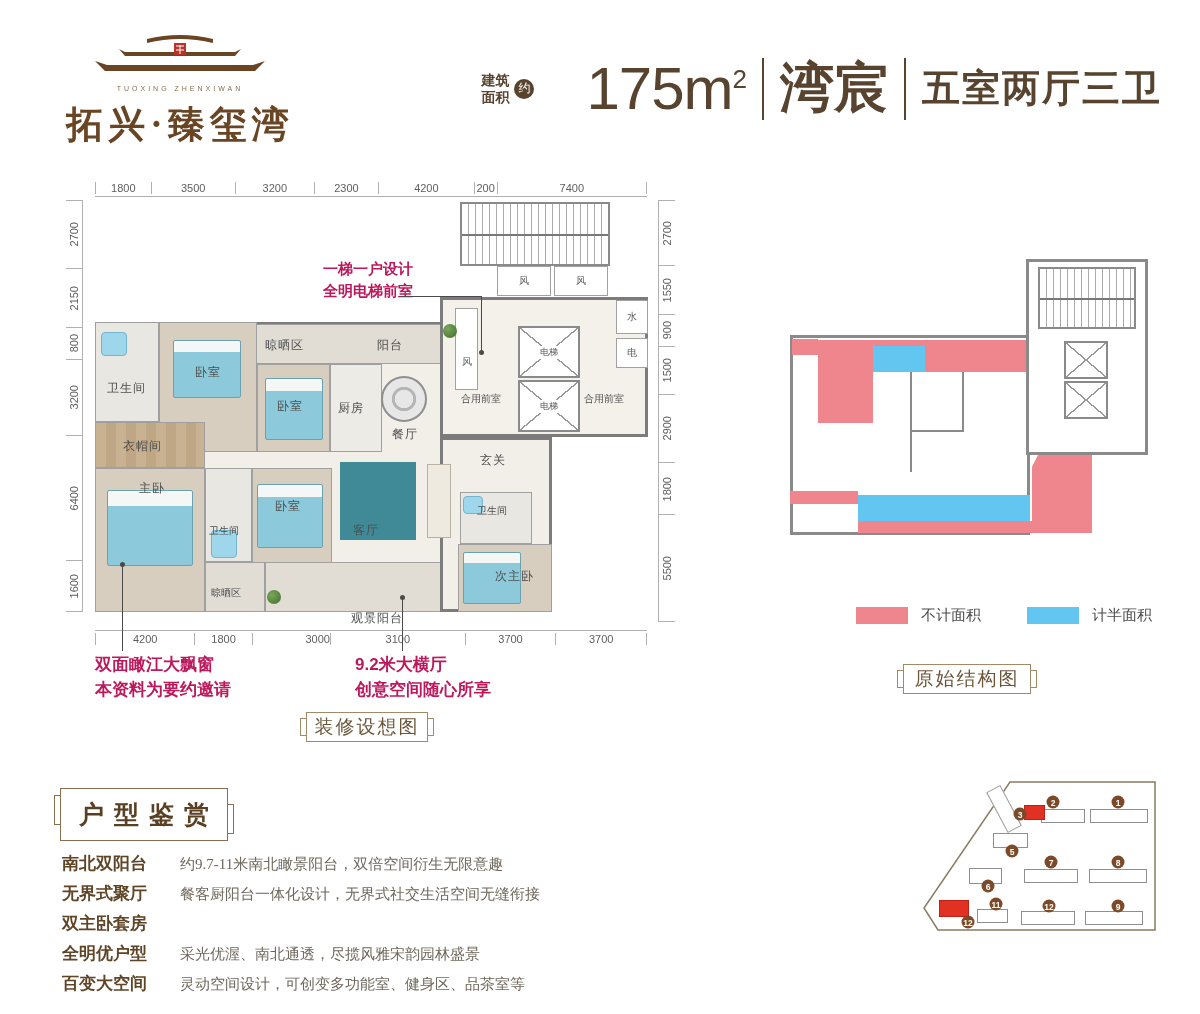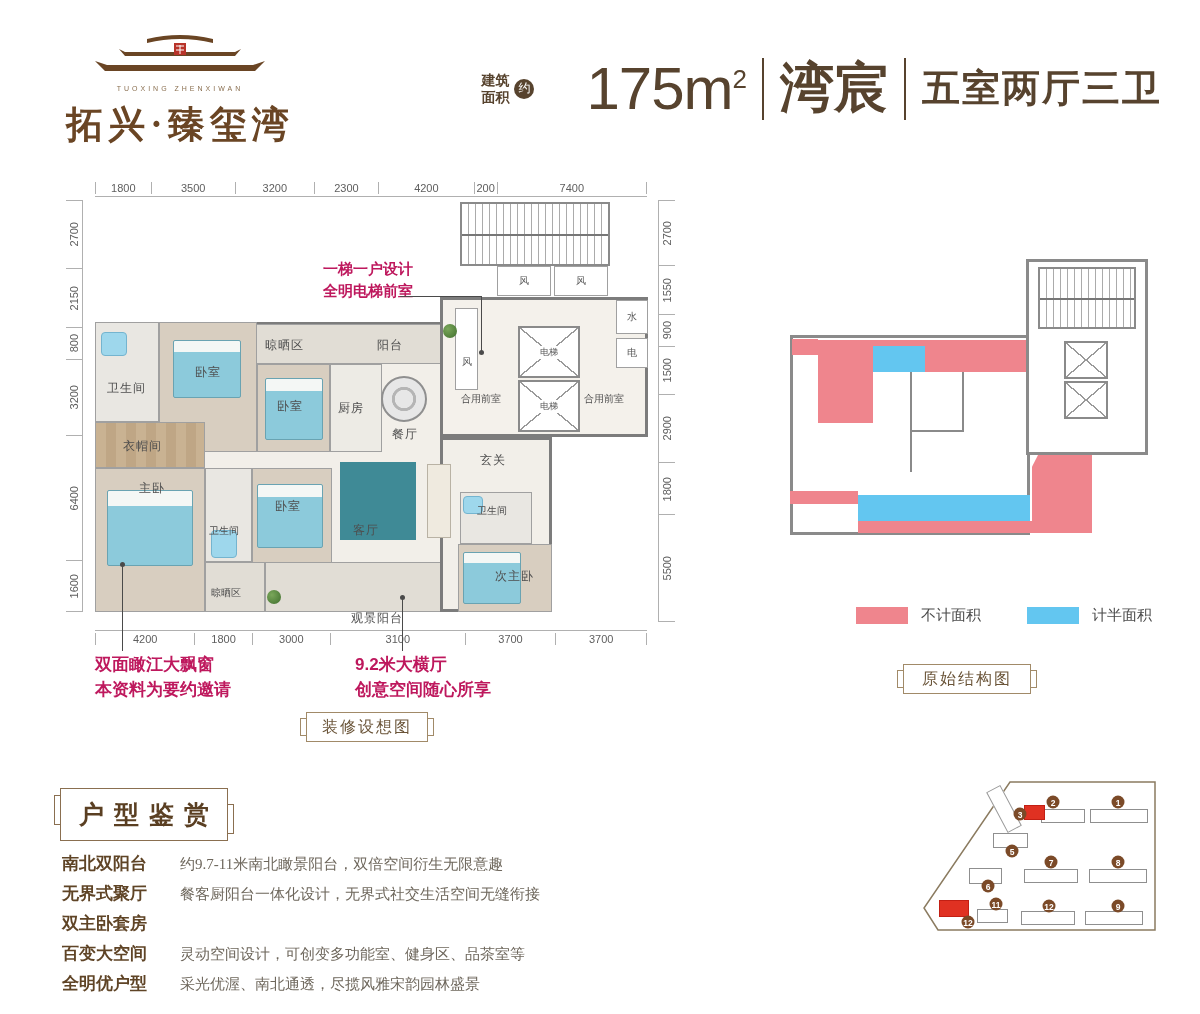--- a/index.html
+++ b/index.html
@@ -70,21 +70,21 @@
   
   .callout{position:absolute;font-weight:bold;color:#be185d;}
   .callout div{white-space:nowrap;}
   .callout.small div{font-size:15px;line-height:22px;}
   .callout.big div{font-size:17px;line-height:25px;}
   .leader{position:absolute;background:#4a4a4a;}
   .leader-dot{position:absolute;width:5px;height:5px;border-radius:50%;background:#4a4a4a;}
 
   
   .plaque{position:absolute;display:flex;align-items:center;justify-content:center;
-          border:1px solid #a18a68;color:#6b5539;font-size:16px;letter-spacing:2px;background:#fff;box-sizing:border-box;}
+          border:1px solid #a18a68;color:#6b5539;font-size:19px;letter-spacing:2px;background:#fff;box-sizing:border-box;}
   .plaque::before,.plaque::after{content:'';position:absolute;width:5px;height:60%;border:1px solid #a18a68;background:#fff;}
   .plaque::before{left:-7px;}
   .plaque::after{right:-7px;}
 
   
   .struct{position:absolute;left:780px;top:255px;width:395px;height:330px;}
   .sroom{position:absolute;border:3px solid #8a8a8a;background:#fff;box-sizing:border-box;}
   .swall{position:absolute;background:#8a8a8a;}
   .sred{position:absolute;background:#ef858d;}
   .sblue{position:absolute;background:#63c6f0;}
@@ -172,21 +172,21 @@
         <span>7400</span>
       </div>
     </div>
   <div class="dim-row line-top" style="left:95px;top:630px;width:552px;">
       <div class="dim-cell" style="flex-grow: 4200;">
         <span>4200</span>
       </div>
       <div class="dim-cell" style="flex-grow: 1800;">
         <span>1800</span>
       </div>
-      <div class="dim-cell" style="flex-grow: 3000;">
+      <div class="dim-cell" style="flex-grow: 3000; justify-content: flex-end;">
         <span>3000</span>
       </div>
       <div class="dim-cell" style="flex-grow: 6200;">
         <span>3100</span>
       </div>
       <div class="dim-cell" style="flex-grow: 3700;">
         <span>3700</span>
       </div>
       <div class="dim-cell" style="flex-grow: 3700;">
         <span>3700</span>
@@ -367,26 +367,26 @@
         <div class="feat-desc">约9.7-11米南北瞰景阳台，双倍空间衍生无限意趣</div>
       </div>
       <div class="feat-row">
         <div class="feat-label">无界式聚厅</div>
         <div class="feat-desc">餐客厨阳台一体化设计，无界式社交生活空间无缝衔接</div>
       </div>
       <div class="feat-row">
         <div class="feat-label">双主卧套房</div>
       </div>
       <div class="feat-row">
+        <div class="feat-label">全明优户型</div>
+        <div class="feat-desc">采光优渥、南北通透，尽揽风雅宋韵园林盛景</div>
+      </div>
+      <div class="feat-row">
         <div class="feat-label">百变大空间</div>
         <div class="feat-desc">灵动空间设计，可创变多功能室、健身区、品茶室等</div>
-      </div>
-      <div class="feat-row">
-        <div class="feat-label">全明优户型</div>
-        <div class="feat-desc">采光优渥、南北通透，尽揽风雅宋韵园林盛景</div>
       </div>
     </div>
 
   <div class="siteplan">
     <svg width="278" height="188" viewBox="0 0 278 188">
       <polygon points="98,10 243,10 243,158 26,158 12,136" fill="none" stroke="#8b7b60" stroke-width="1.5"></polygon>
     </svg>
     <div class="bldg-rot"></div>
   <div class="bldg" style="left: 178px; top: 37px; width: 58px; height: 14px;"></div>
       <div class="badge" style="left: 206px; top: 30px;">1</div>

